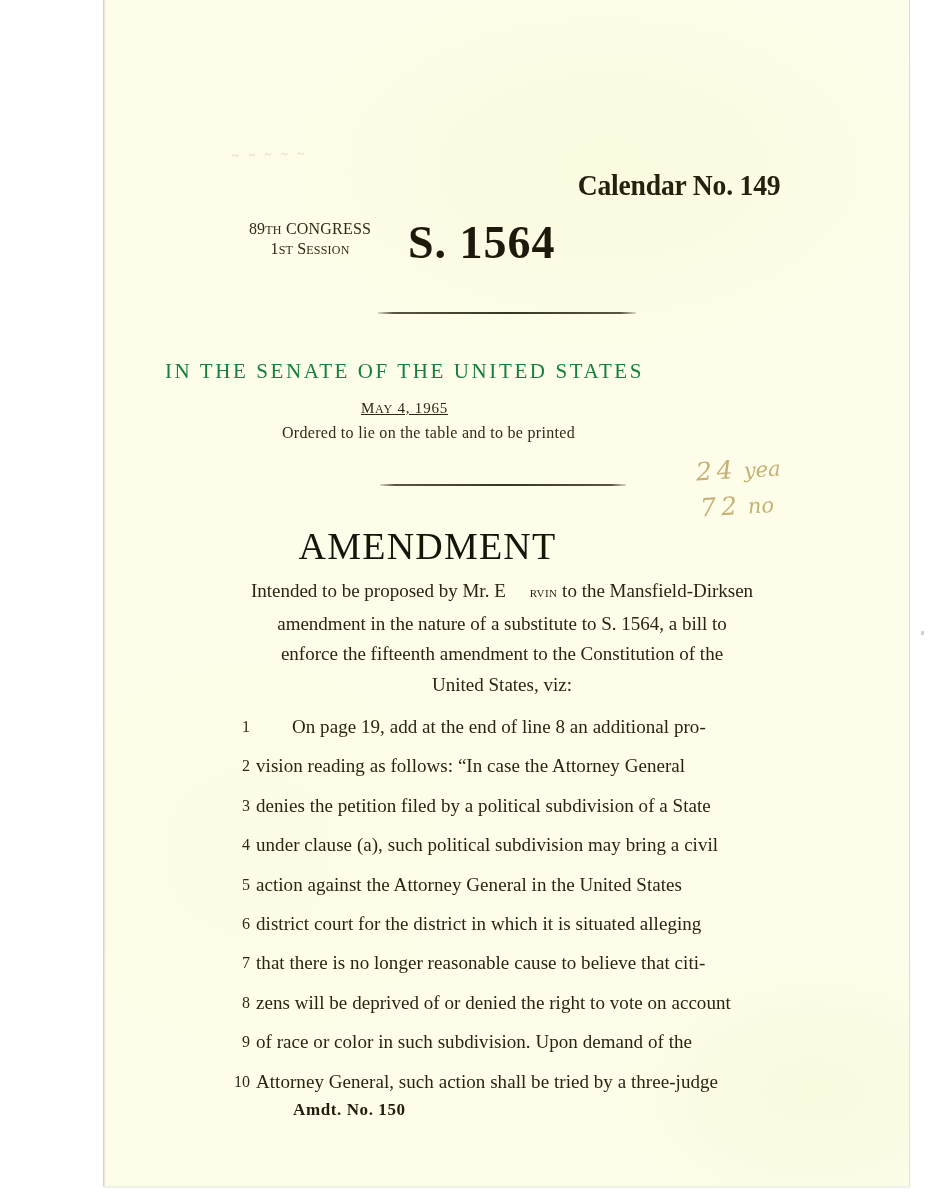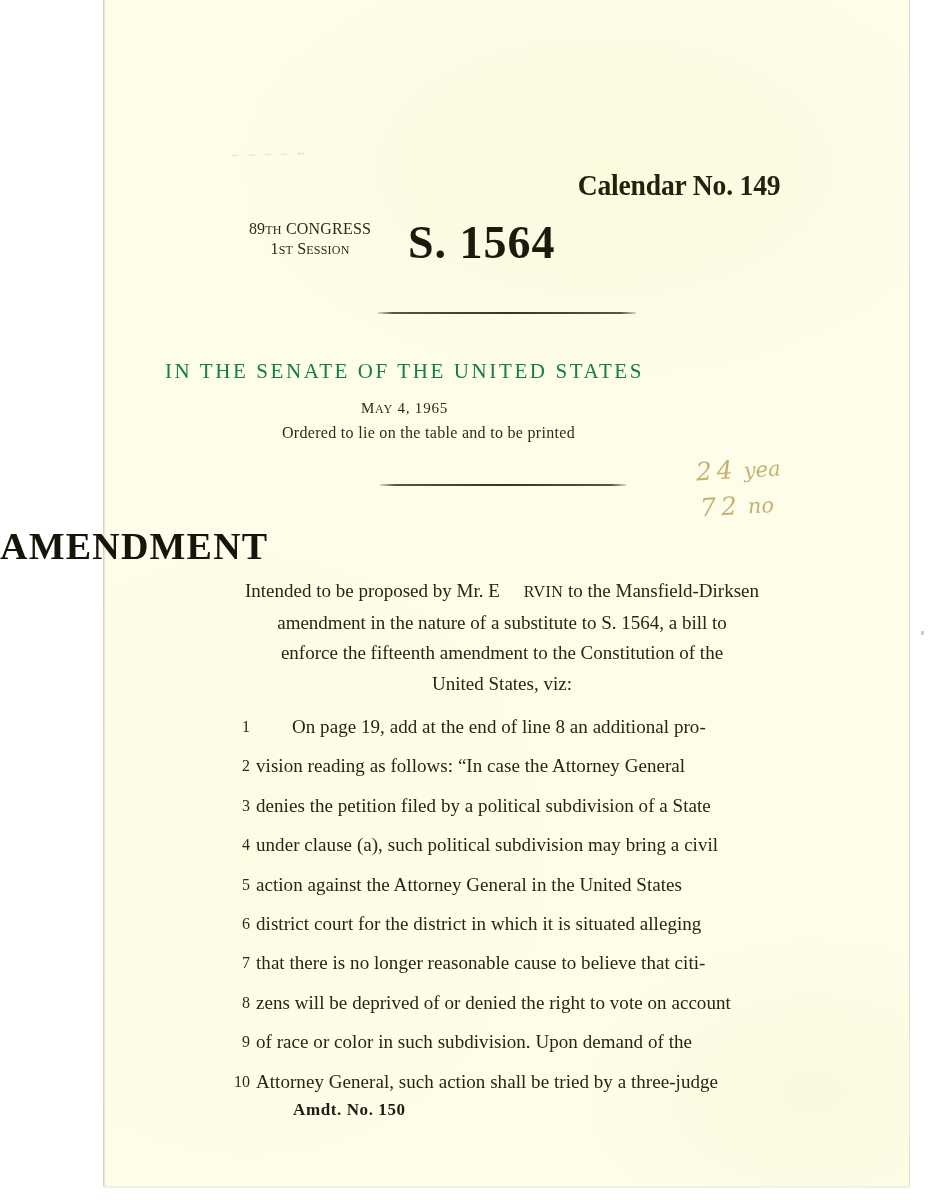--- a/index.html
+++ b/index.html
@@ -152,20 +152,21 @@
   #date-line {
     position: absolute;
     left: 0; right: 0;
     top: 400px;
     text-align: center;
     font-size: 15px;
     letter-spacing: .8px;
     color: #2e2915;
     padding-right: 120px;
     white-space: nowrap;
+    text-decoration: underline;
   }
   #date-line .sc { font-size: 12px; }
   #ordered-line {
     position: absolute;
     left: 0; right: 0;
     top: 424px;
     text-align: center;
     font-size: 16px;
     letter-spacing: .3px;
     color: #312c17;
@@ -190,41 +191,42 @@
   #vote-tally .tally-row { display: block; }
   #vote-tally .n { letter-spacing: 5px; font-style: italic; }
   #vote-tally .w { font-style: italic; font-size: 21px; margin-left: 6px; }
   #vote-tally .tally-no { margin-left: 2px; }
 
   
   #amendment-title {
     position: absolute;
     left: 0; right: 0;
     top: 524px;
-    font-weight: bold;
+    text-align: center;
+    font-weight: normal;
     font-size: 38px;
     letter-spacing: 1.2px;
     color: #17150a;
     padding-right: 74px;
     white-space: nowrap;
   }
 
   
   #intro {
     position: absolute;
     left: 228px;
     top: 576px;
     width: 548px;
     font-size: 19px;
     line-height: 30.5px;
     color: #2a2513;
     text-align: center;
   }
   #intro .ln { display: block; white-space: nowrap; }
-  #intro .sc { font-size: 16px; letter-spacing: .4px; margin-left: 24px; }
+  #intro .sc { font-size: 11px; letter-spacing: .4px; margin-left: 24px; }
 
   
   #body-lines {
     position: absolute;
     left: 228px;
     top: 707px;
     width: 552px;
   }
   .body-row {
     position: relative;

